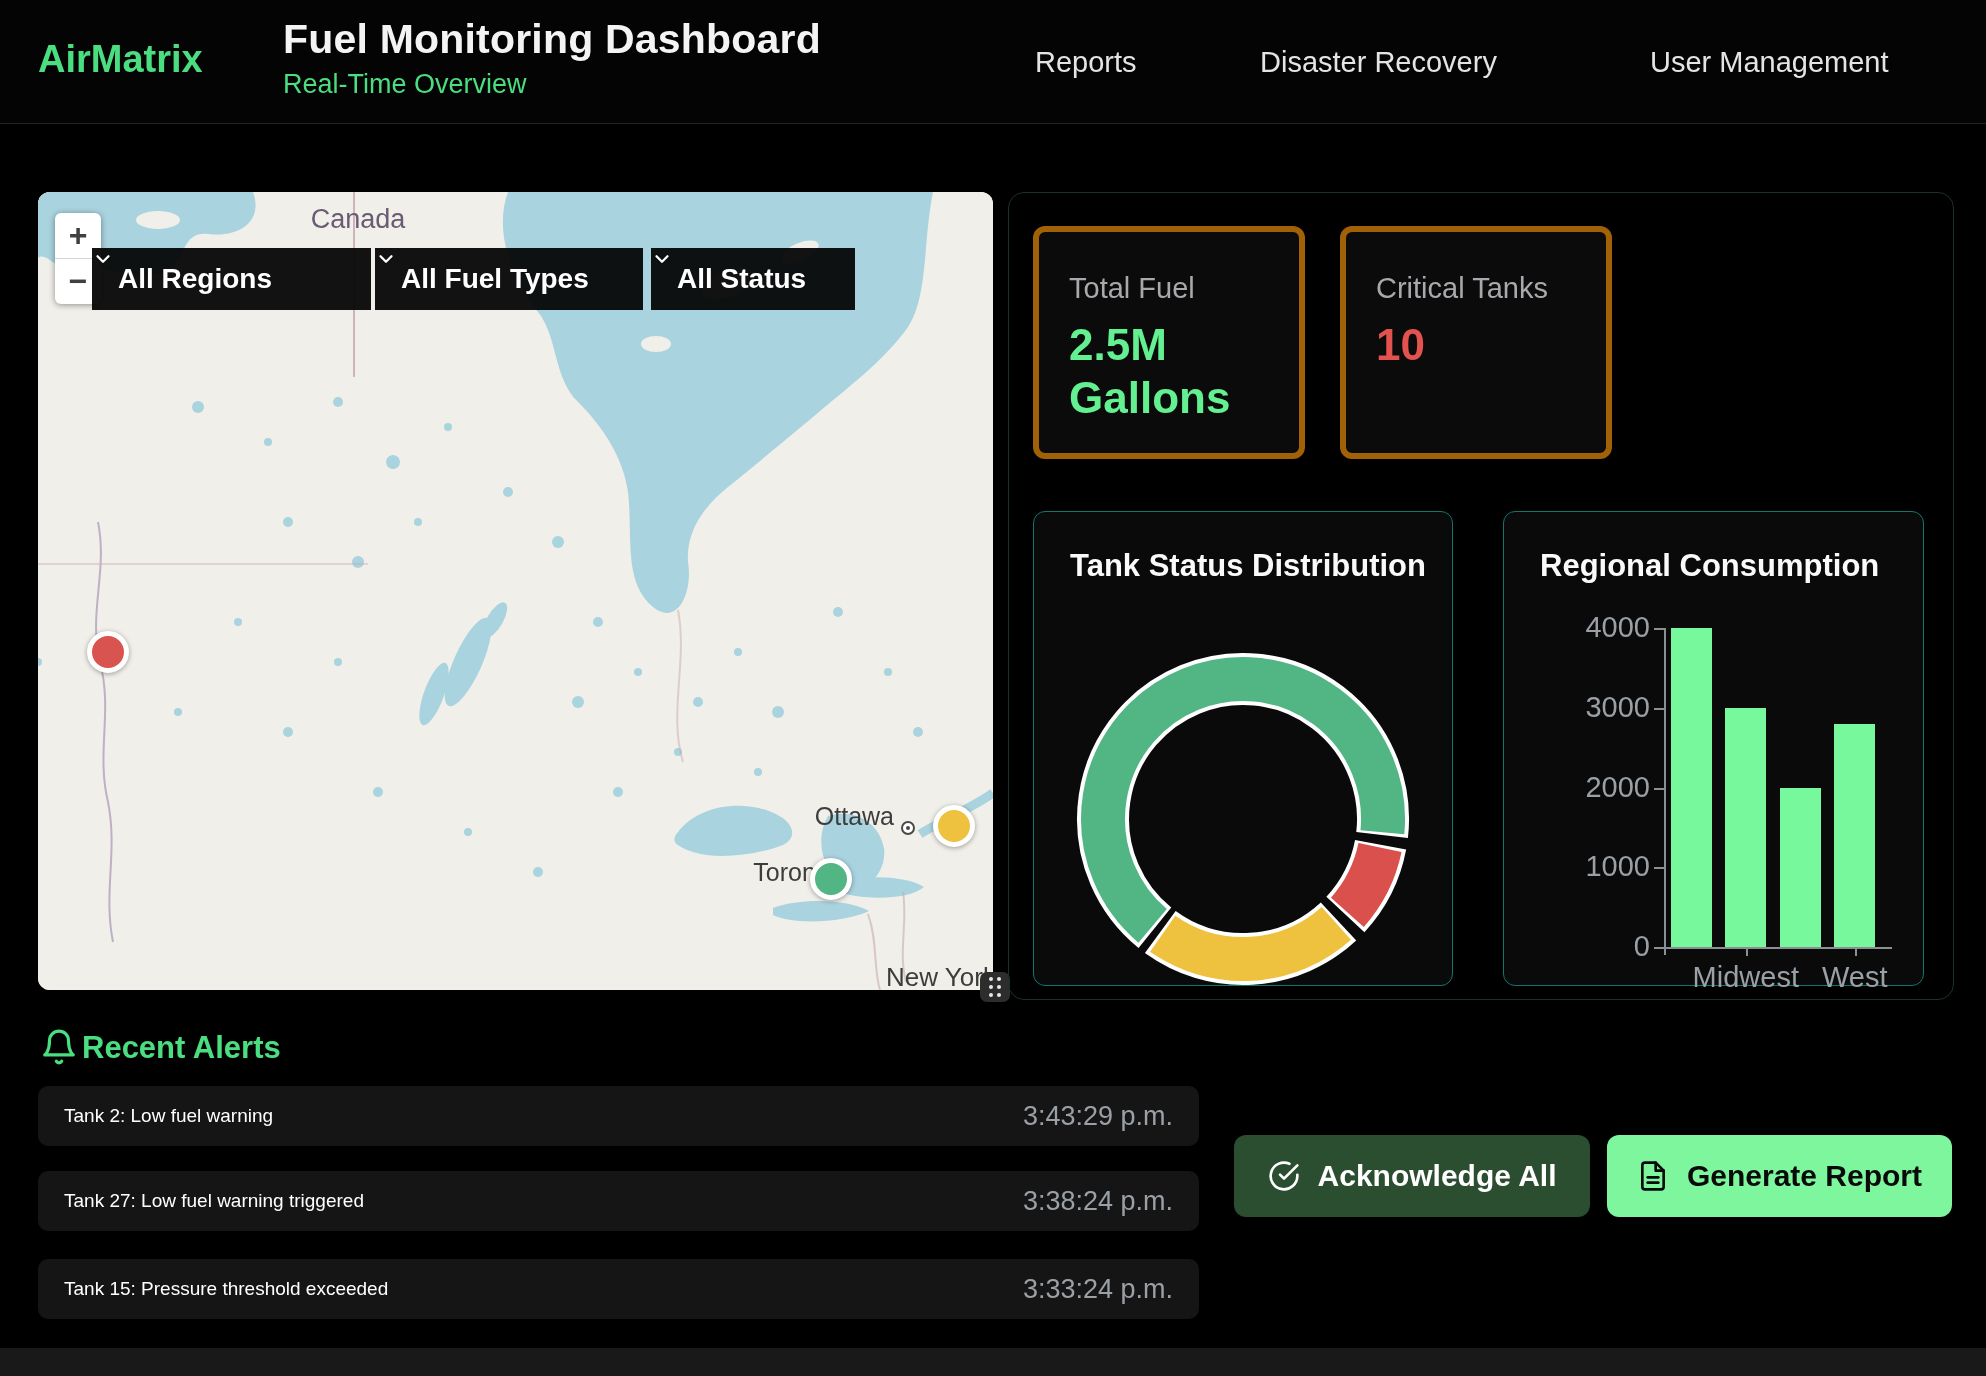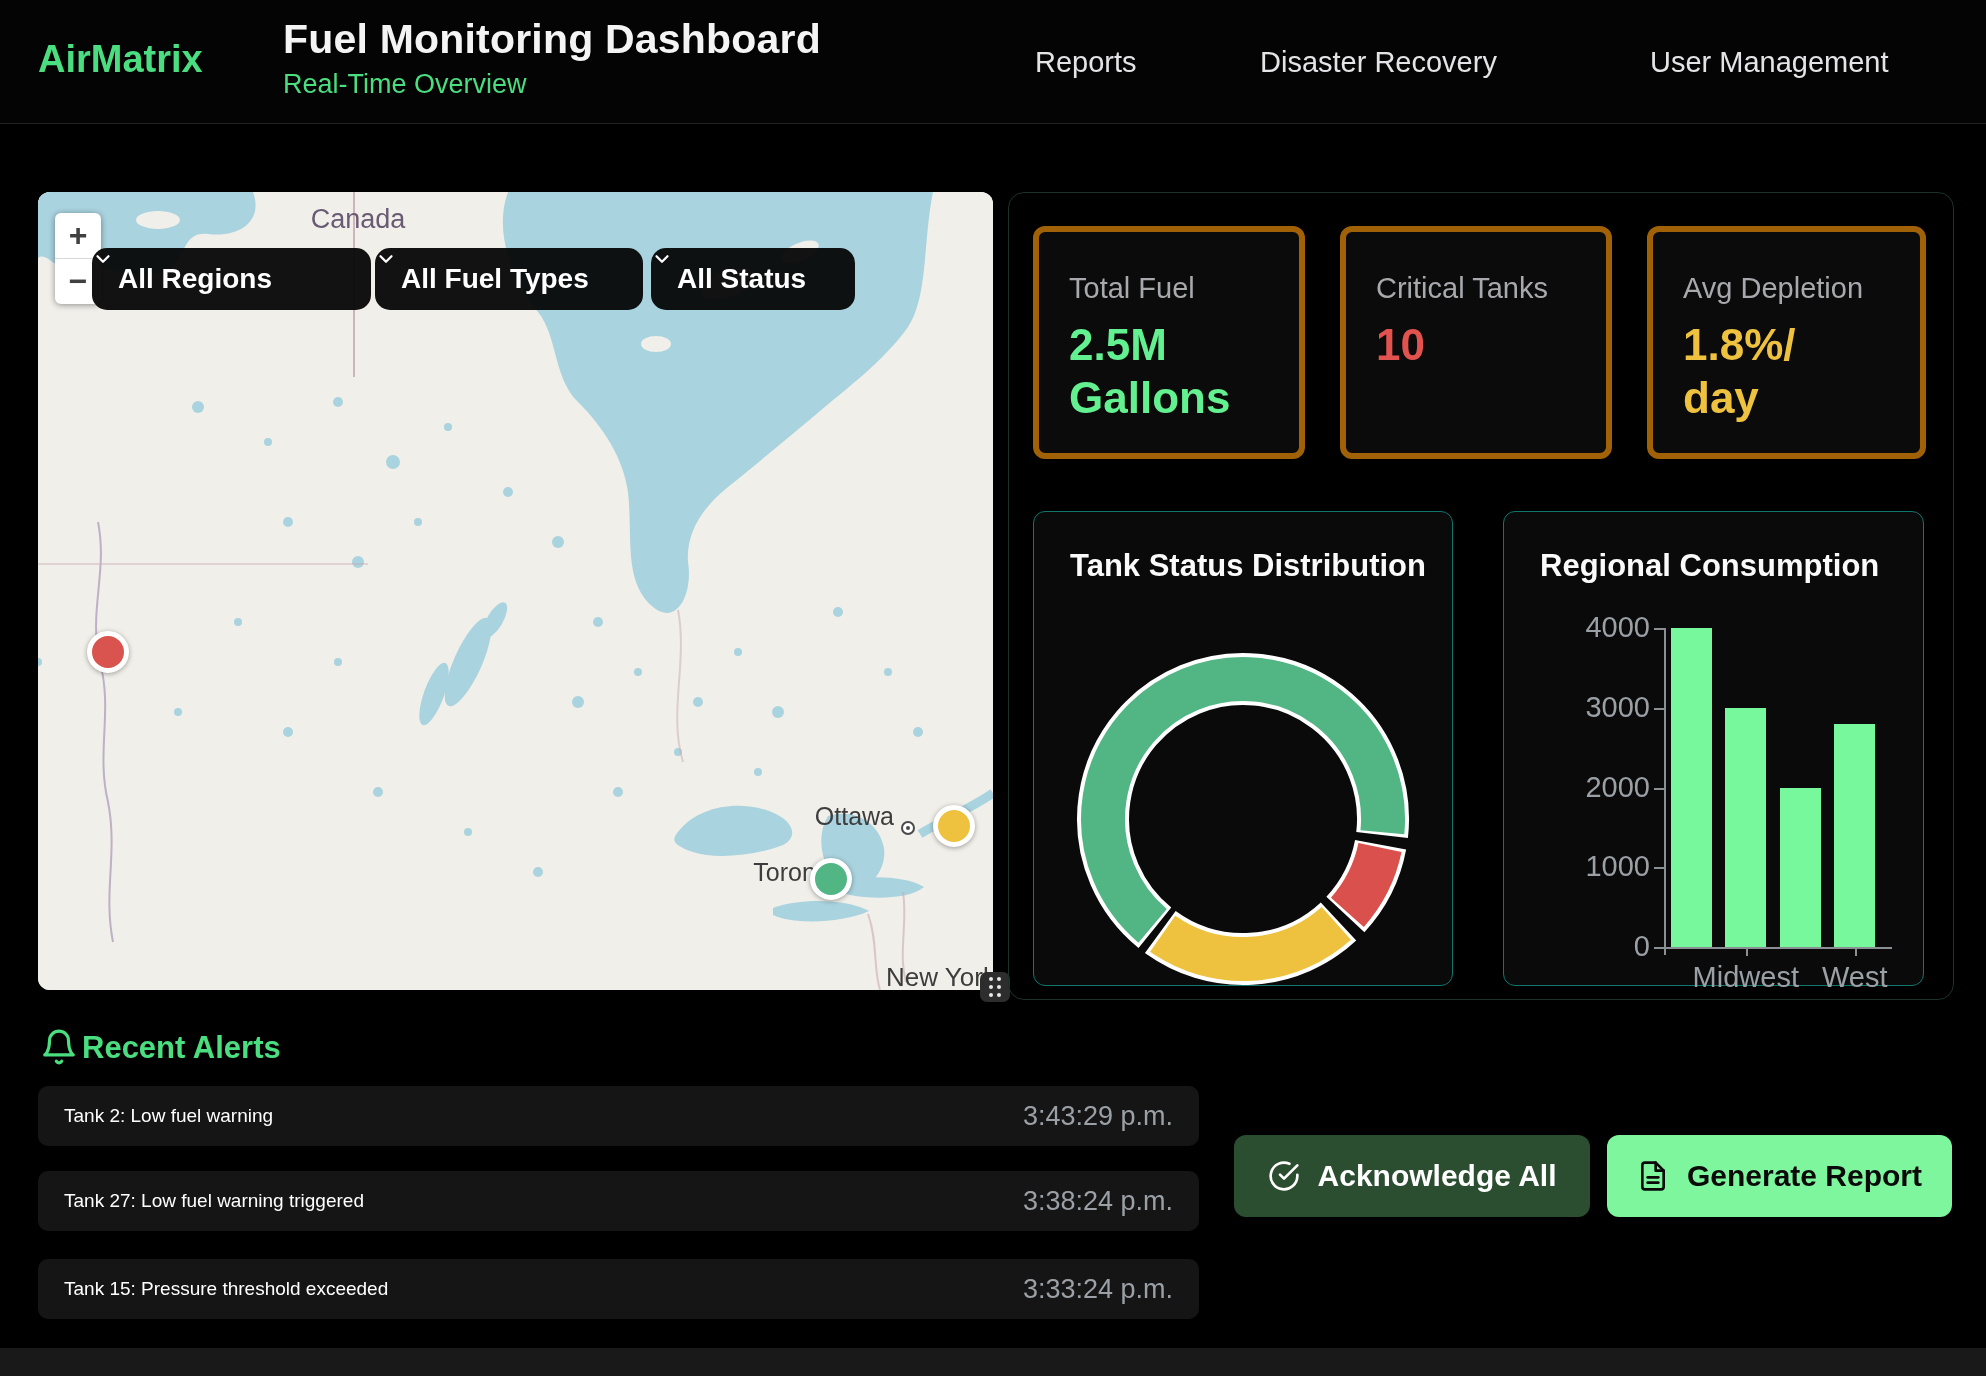--- a/index.html
+++ b/index.html
@@ -16,21 +16,21 @@
 
   
   #map{left:38px;top:192px;width:955px;height:798px;border-radius:12px;overflow:hidden;background:#f1efe9;}
   #map svg{position:absolute;left:0;top:0;}
   .map-label{position:absolute;color:#3d3d3d;pointer-events:none;}
   #zoom-control{left:17px;top:21px;width:46px;background:#fff;border-radius:6px;
     box-shadow:0 1px 6px rgba(0,0,0,.4);overflow:hidden;}
   .zoom-btn{width:46px;height:45px;display:flex;align-items:center;justify-content:center;
     font-size:32px;font-weight:bold;color:#404040;cursor:pointer;}
   #zoom-divider{height:1px;background:#d8d8d8;}
-  .map-filter{position:absolute;top:56px;height:62px;background:rgba(4,4,4,.94);border-radius:15px;
+  .map-filter{position:absolute;top:56px;height:62px;background:rgba(4,4,4,.94);border-radius:0;
     display:flex;align-items:center;justify-content:space-between;padding:0 25px 0 26px;
     box-sizing:border-box;color:#fff;font-size:28px;font-weight:600;cursor:pointer;}
   .marker{position:absolute;width:32px;height:32px;border-radius:50%;border:5px solid #fff;
     box-shadow:0 1px 5px rgba(0,0,0,.35);cursor:pointer;}
   #grip-handle{left:980px;top:972px;width:30px;height:30px;background:#2d2d2d;border-radius:7px;
     display:grid;grid-template-columns:4px 4px;grid-auto-rows:4px;gap:4px;place-content:center;cursor:grab;}
   #grip-handle i{background:#e8e8e8;border-radius:50%;}
 
   
   #right-panel{left:1008px;top:192px;width:946px;height:808px;border:1px solid #1d3126;border-radius:16px;box-sizing:border-box;}
@@ -206,27 +206,20 @@
         <div>Gallons</div>
     </div>
   </div>
   <div class="stat-card" style="left:331px;top:33px;">
     <div class="stat-label">Critical Tanks</div>
     <div class="stat-value" style="color: rgb(226, 82, 78);">
       <div>10</div>
         <div></div>
     </div>
   </div>
-  <div class="stat-card" style="left:638px;top:33px;width:279px;">
-    <div class="stat-label">Avg Depletion</div>
-    <div class="stat-value" style="color: rgb(238, 194, 63);">
-      <div>1.8%/</div>
-        <div>day</div>
-    </div>
-  </div>
 
   <div class="chart-card" id="tank-card">
     <div class="chart-title">Tank Status Distribution</div>
     <svg id="donut" width="420" height="475" viewBox="0 0 420 475">
         <path d="M120.9,415.8 A140,140 0 1 1 348.1,323.1" stroke="#fff" stroke-width="52" fill="none"></path>
         <path d="M118.6,413.9 A140,140 0 1 1 348.4,320.2" stroke="#52b584" stroke-width="44" fill="none"></path>
         <path d="M346.6,332.8 A140,140 0 0 1 311.4,402.5" stroke="#fff" stroke-width="52" fill="none"></path>
         <path d="M346.0,335.6 A140,140 0 0 1 313.4,400.3" stroke="#d9504c" stroke-width="44" fill="none"></path>
         <path d="M304.5,409.4 A140,140 0 0 1 126.3,420.0" stroke="#fff" stroke-width="52" fill="none"></path>
         <path d="M302.3,411.4 A140,140 0 0 1 128.7,421.7" stroke="#eec23e" stroke-width="44" fill="none"></path>

